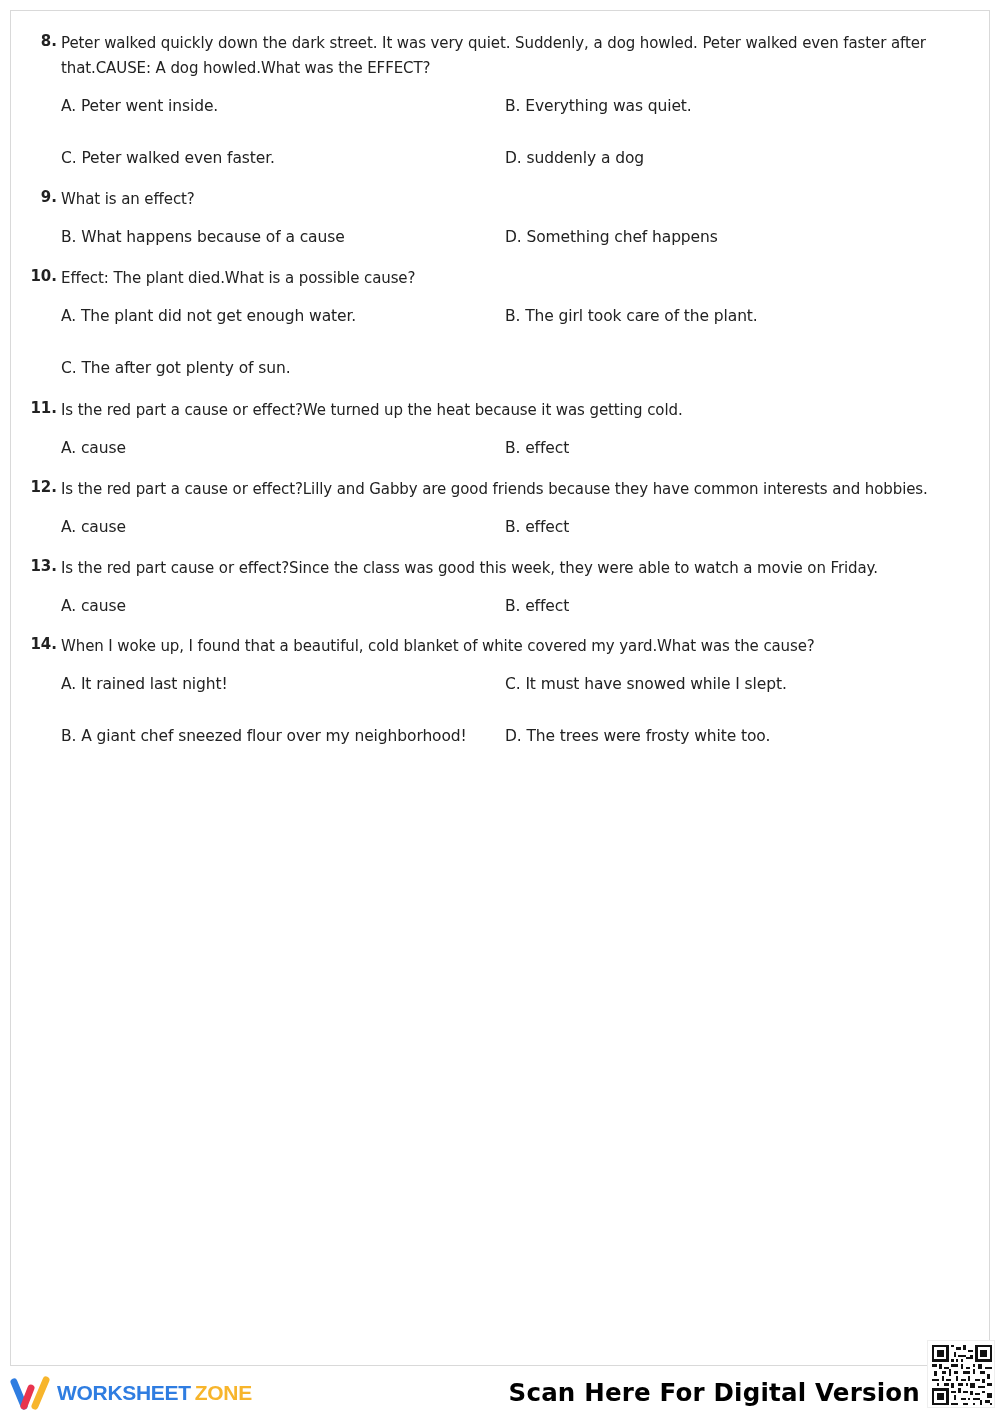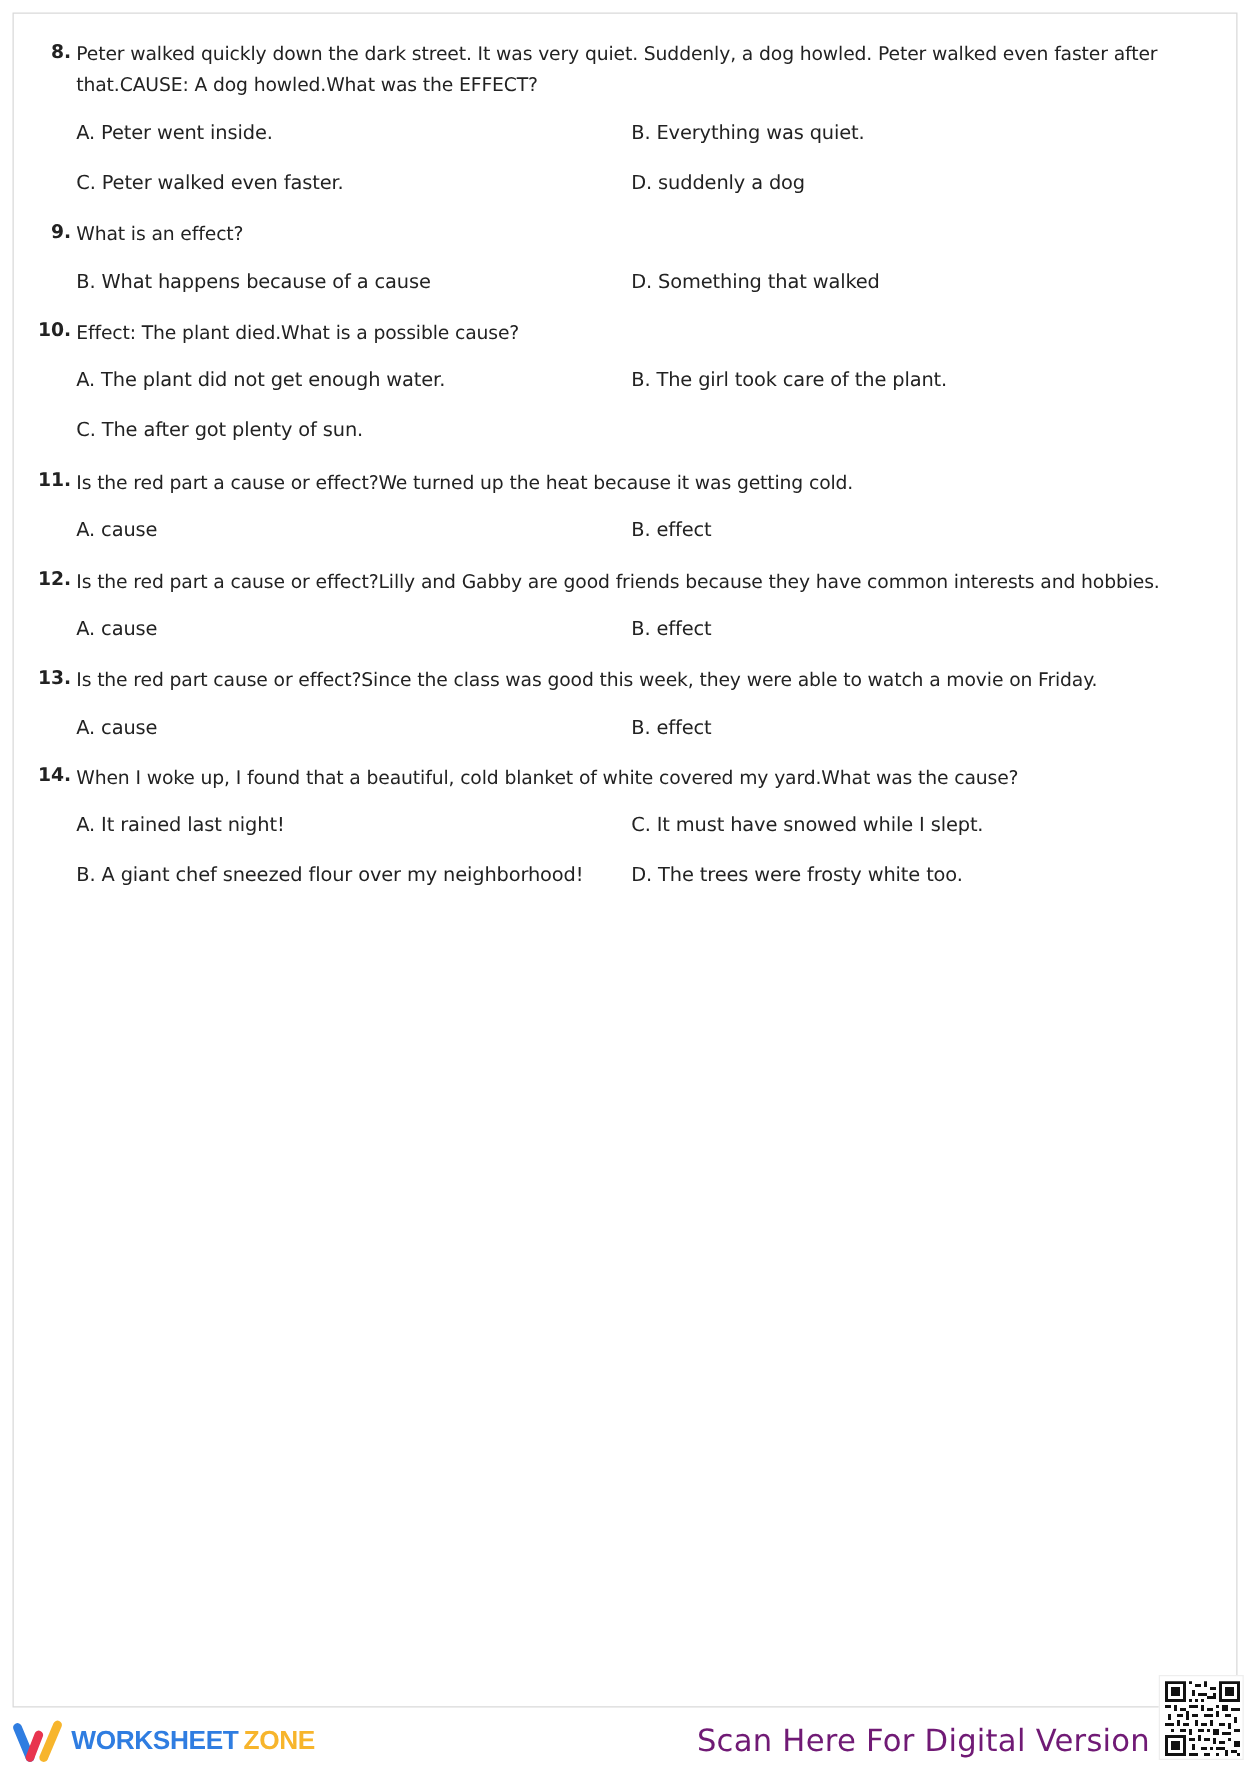--- a/index.html
+++ b/index.html
@@ -48,21 +48,21 @@
   }
   .q-text {
     font-size: 15px;
     line-height: 25px;
     color: #222222;
     letter-spacing: -0.1px;
   }
   .options {
     display: grid;
     grid-template-columns: 444px 440px;
-    row-gap: 15px;
+    row-gap: 27px;
     margin-top: 13px;
   }
   .option {
     font-size: 15.5px;
     line-height: 25px;
     color: #222222;
     letter-spacing: -0.1px;
   }
   .footer {
     position: absolute;
@@ -89,23 +89,24 @@
     font-size: 21px;
     letter-spacing: -0.3px;
   }
   .logo-text .ws { color: #2f7de1; }
   .logo-text .zone { color: #f7b52c; margin-left: 4px; }
   .scan-text {
     position: absolute;
     right: 80px;
     top: 10px;
     font-size: 24.5px;
-    color: #701a75;
+    color: #000000;
     font-family: "DejaVu Sans", "Liberation Sans", sans-serif;
     letter-spacing: 0.2px;
+    font-weight: bold;
   }
   .qr {
     position: absolute;
     left: 927px;
     top: -28px;
     width: 68px;
     height: 68px;
     background: #ffffff;
     border: 1px solid #eeeeee;
     padding: 4px;
@@ -131,21 +132,21 @@
       </div>
     </div>
 
     <div class="question" style="margin-bottom:16px;">
       <div class="q-row">
         <span class="q-num">9.</span>
         <div class="q-text">What is an effect?</div>
       </div>
       <div class="options">
         <div class="option">B. What happens because of a cause</div>
-        <div class="option">D. Something that walked</div>
+        <div class="option">D. Something chef happens</div>
       </div>
     </div>
 
     <div class="question" style="margin-bottom:17px;">
       <div class="q-row">
         <span class="q-num">10.</span>
         <div class="q-text">Effect: The plant died.What is a possible cause?</div>
       </div>
       <div class="options">
         <div class="option">A. The plant did not get enough water.</div>

